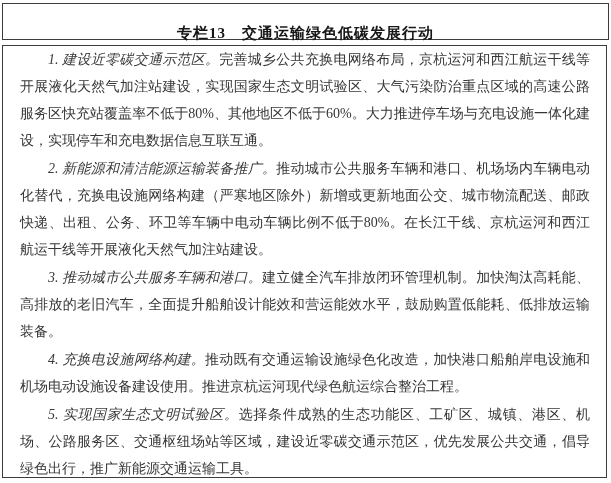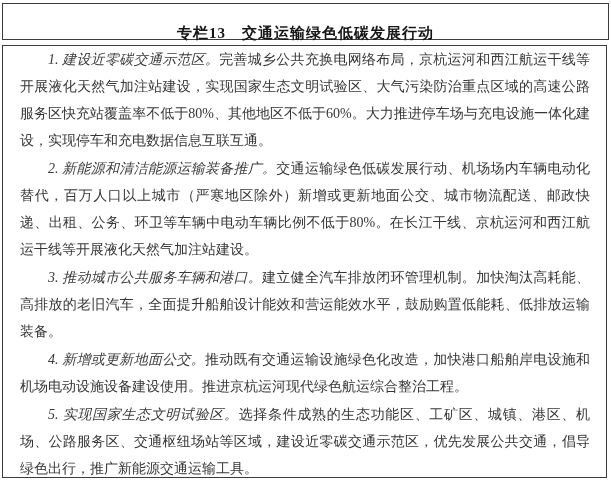--- a/index.html
+++ b/index.html
@@ -66,18 +66,18 @@
 </style>
 </head>
 <body>
 
 <div class="page">
   <div class="title-box">
     <span class="title">专栏13　交通运输绿色低碳发展行动</span>
   </div>
   <div class="body-box" id="paragraphs">
       <p class="para"><span class="lead">1. </span><span class="lead">建设近零碳交通示范区。</span><span>完善城乡公共充换电网络布局，京杭运河和西江航运干线等开展液化天然气加注站建设，实现国家生态文明试验区、大气污染防治重点区域的高速公路服务区快充站覆盖率不低于80%、其他地区不低于60%。大力推进停车场与充电设施一体化建设，实现停车和充电数据信息互联互通。</span></p>
-      <p class="para"><span class="lead">2. </span><span class="lead">新能源和清洁能源运输装备推广。</span><span>交通运输绿色低碳发展行动、机场场内车辆电动化替代，百万人口以上城市（严寒地区除外）新增或更新地面公交、城市物流配送、邮政快递、出租、公务、环卫等车辆中电动车辆比例不低于80%。在长江干线、京杭运河和西江航运干线等开展液化天然气加注站建设。</span></p>
+      <p class="para"><span class="lead">2. </span><span class="lead">新能源和清洁能源运输装备推广。</span><span>推动城市公共服务车辆和港口、机场场内车辆电动化替代，充换电设施网络构建（严寒地区除外）新增或更新地面公交、城市物流配送、邮政快递、出租、公务、环卫等车辆中电动车辆比例不低于80%。在长江干线、京杭运河和西江航运干线等开展液化天然气加注站建设。</span></p>
       <p class="para"><span class="lead">3. </span><span class="lead">推动城市公共服务车辆和港口。</span><span>建立健全汽车排放闭环管理机制。加快淘汰高耗能、高排放的老旧汽车，全面提升船舶设计能效和营运能效水平，鼓励购置低能耗、低排放运输装备。</span></p>
-      <p class="para"><span class="lead">4. </span><span class="lead">新增或更新地面公交。</span><span>推动既有交通运输设施绿色化改造，加快港口船舶岸电设施和机场电动设施设备建设使用。推进京杭运河现代绿色航运综合整治工程。</span></p>
+      <p class="para"><span class="lead">4. </span><span class="lead">充换电设施网络构建。</span><span>推动既有交通运输设施绿色化改造，加快港口船舶岸电设施和机场电动设施设备建设使用。推进京杭运河现代绿色航运综合整治工程。</span></p>
       <p class="para"><span class="lead">5. </span><span class="lead">实现国家生态文明试验区。</span><span>选择条件成熟的生态功能区、工矿区、城镇、港区、机场、公路服务区、交通枢纽场站等区域，建设近零碳交通示范区，优先发展公共交通，倡导绿色出行，推广新能源交通运输工具。</span></p>
     </div>
 </div>
 
 </body></html>

